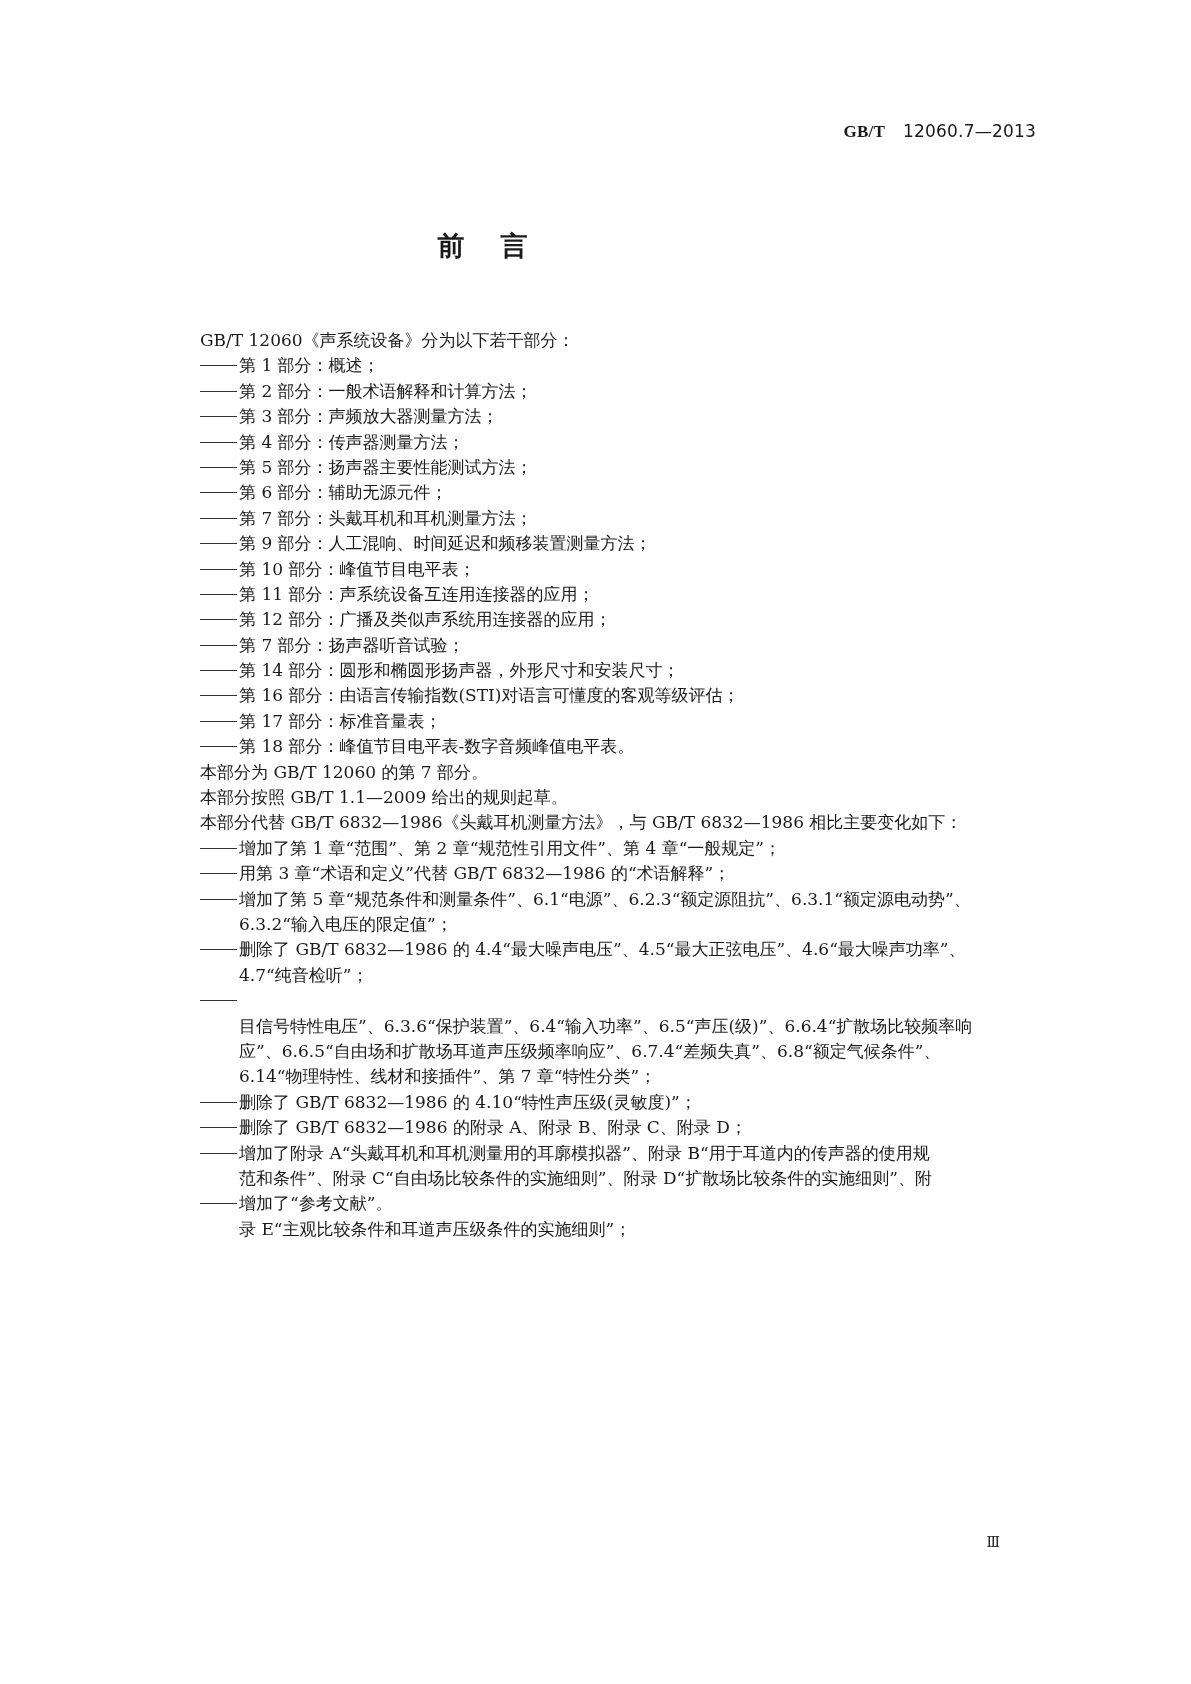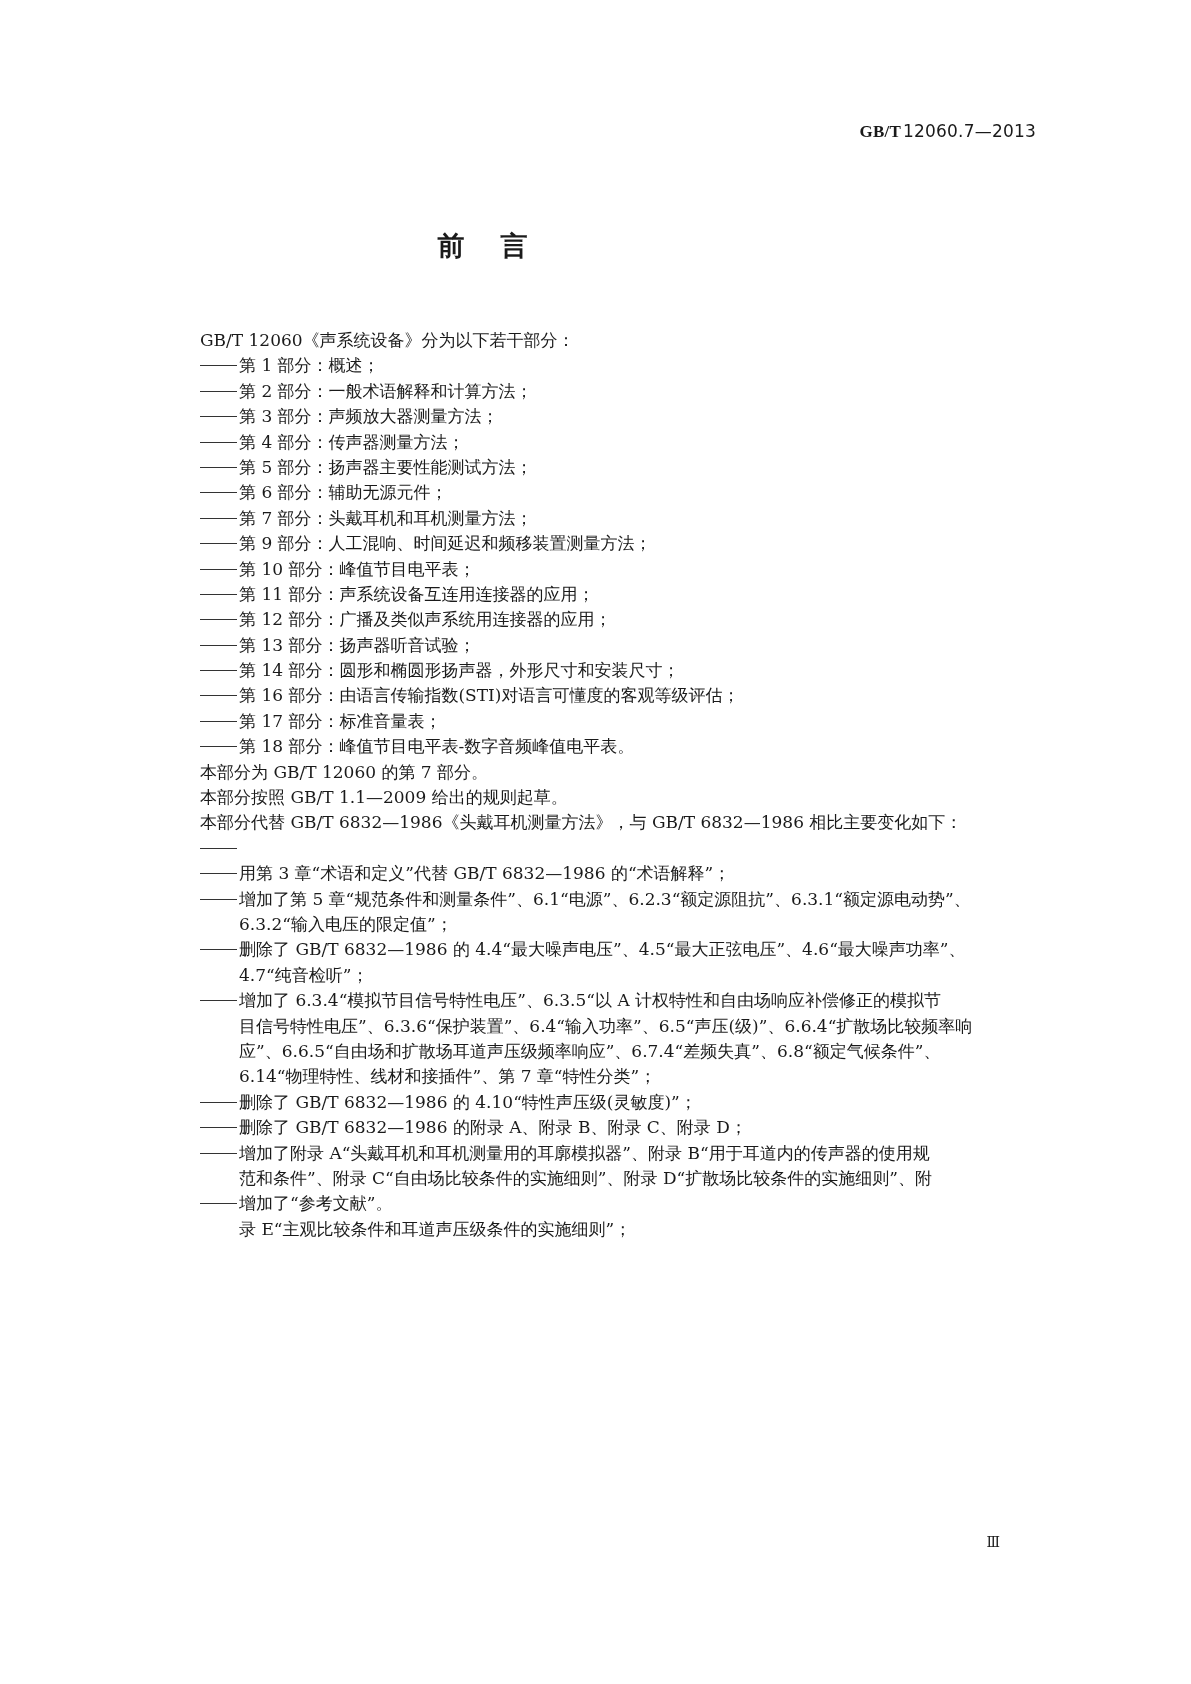--- a/index.html
+++ b/index.html
@@ -19,21 +19,21 @@
       position: absolute;
       top: 121px;
       right: 155px;
       font-size: 17px;
       letter-spacing: 0.2px;
       white-space: nowrap;
     }
     .std-number .prefix {
       font-weight: bold;
       font-family: "Liberation Serif", "DejaVu Serif", serif;
-      margin-right: 2px;
+      margin-right: 18px;
     }
     .std-number .num {
       font-family: "DejaVu Sans", "Liberation Sans", sans-serif;
     }
     .page-title {
       position: absolute;
       top: 228px;
       left: 0;
       width: 965px;
       text-align: center;
@@ -100,42 +100,42 @@
     <div class="line item"><span class="dash"></span><span>第 2 部分：一般术语解释和计算方法；</span></div>
     <div class="line item"><span class="dash"></span><span>第 3 部分：声频放大器测量方法；</span></div>
     <div class="line item"><span class="dash"></span><span>第 4 部分：传声器测量方法；</span></div>
     <div class="line item"><span class="dash"></span><span>第 5 部分：扬声器主要性能测试方法；</span></div>
     <div class="line item"><span class="dash"></span><span>第 6 部分：辅助无源元件；</span></div>
     <div class="line item"><span class="dash"></span><span>第 7 部分：头戴耳机和耳机测量方法；</span></div>
     <div class="line item"><span class="dash"></span><span>第 9 部分：人工混响、时间延迟和频移装置测量方法；</span></div>
     <div class="line item"><span class="dash"></span><span>第 10 部分：峰值节目电平表；</span></div>
     <div class="line item"><span class="dash"></span><span>第 11 部分：声系统设备互连用连接器的应用；</span></div>
     <div class="line item"><span class="dash"></span><span>第 12 部分：广播及类似声系统用连接器的应用；</span></div>
-    <div class="line item"><span class="dash"></span><span>第 13 部分：扬声器听音试验；</span></div>
+    <div class="line item"><span class="dash"></span><span>第 7 部分：扬声器听音试验；</span></div>
     <div class="line item"><span class="dash"></span><span>第 14 部分：圆形和椭圆形扬声器，外形尺寸和安装尺寸；</span></div>
     <div class="line item"><span class="dash"></span><span>第 16 部分：由语言传输指数(STI)对语言可懂度的客观等级评估；</span></div>
     <div class="line item"><span class="dash"></span><span>第 17 部分：标准音量表；</span></div>
     <div class="line item"><span class="dash"></span><span>第 18 部分：峰值节目电平表-数字音频峰值电平表。</span></div>
   </div>
 
   <div class="line para">本部分为 GB/T 12060 的第 7 部分。</div>
   <div class="line para">本部分按照 GB/T 1.1—2009 给出的规则起草。</div>
   <div class="line para">本部分代替 GB/T 6832—1986《头戴耳机测量方法》，与 GB/T 6832—1986 相比主要变化如下：</div>
 
   <div>
-    <div class="line item"><span class="dash"></span></div>
+    <div class="line item"><span class="dash"></span><span>增加了第 1 章“范围”、第 2 章“规范性引用文件”、第 4 章“一般规定”；</span></div>
     <div class="line item"><span class="dash"></span><span>用第 3 章“术语和定义”代替 GB/T 6832—1986 的“术语解释”；</span></div>
 
     <div class="line item"><span class="dash"></span><span>增加了第 5 章“规范条件和测量条件”、6.1“电源”、6.2.3“额定源阻抗”、6.3.1“额定源电动势”、</span></div>
     <div class="line item-cont">6.3.2“输入电压的限定值”；</div>
 
     <div class="line item"><span class="dash"></span><span>删除了 GB/T 6832—1986 的 4.4“最大噪声电压”、4.5“最大正弦电压”、4.6“最大噪声功率”、</span></div>
     <div class="line item-cont">4.7“纯音检听”；</div>
 
-    <div class="line item"><span class="dash"></span><span>增加了 6.3.4“模拟节目信号特性电压”、6.3.5“以 A 计权特性和自由场响应补偿修正的模拟节</span></div>
+    <div class="line item"><span class="dash"></span></div>
     <div class="line item-cont">目信号特性电压”、6.3.6“保护装置”、6.4“输入功率”、6.5“声压(级)”、6.6.4“扩散场比较频率响</div>
     <div class="line item-cont">应”、6.6.5“自由场和扩散场耳道声压级频率响应”、6.7.4“差频失真”、6.8“额定气候条件”、</div>
     <div class="line item-cont">6.14“物理特性、线材和接插件”、第 7 章“特性分类”；</div>
 
     <div class="line item"><span class="dash"></span><span>删除了 GB/T 6832—1986 的 4.10“特性声压级(灵敏度)”；</span></div>
     <div class="line item"><span class="dash"></span><span>删除了 GB/T 6832—1986 的附录 A、附录 B、附录 C、附录 D；</span></div>
 
     <div class="line item"><span class="dash"></span><span>增加了附录 A“头戴耳机和耳机测量用的耳廓模拟器”、附录 B“用于耳道内的传声器的使用规</span></div>
     <div class="line item-cont">范和条件”、附录 C“自由场比较条件的实施细则”、附录 D“扩散场比较条件的实施细则”、附</div>
     <div class="line item"><span class="dash"></span><span>增加了“参考文献”。</span></div>

